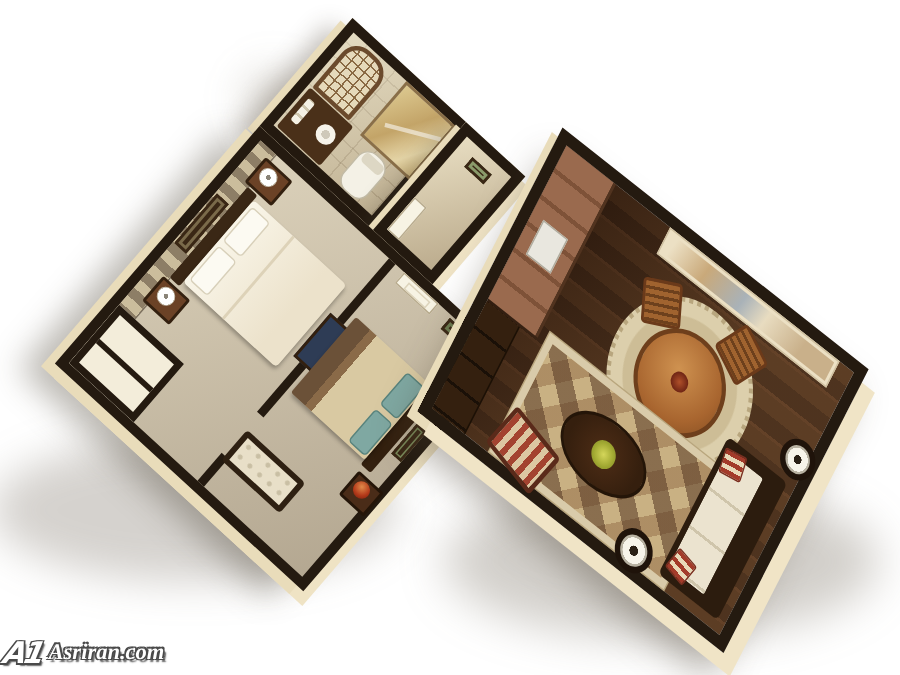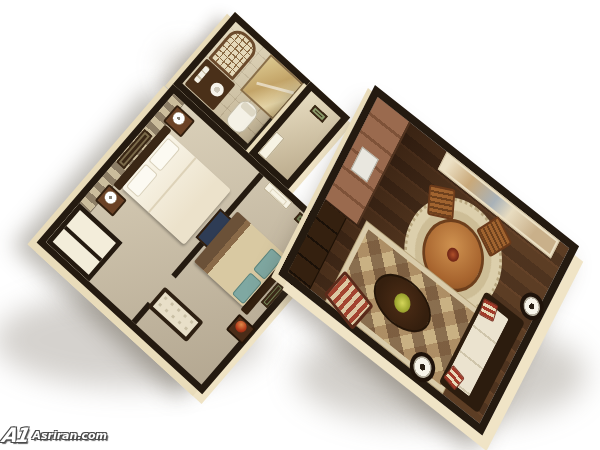--- a/index.html
+++ b/index.html
@@ -148,22 +148,22 @@
   .ctable:after{content:'';position:absolute;left:23px;top:12px;width:18px;height:18px;border-radius:50%;
     background:radial-gradient(circle,#d4d65a,#a3aa33 55%,#7a8422);}
   .ottoman{position:absolute;left:46px;top:166px;width:38px;height:28px;border:3px solid #5a2a1a;border-radius:3px;
     transform:rotate(14deg);background:repeating-linear-gradient(90deg,#a34330 0 4px,#dcc7a2 4px 8px);}
 
   
   .watermark{position:absolute;left:3px;bottom:3px;display:flex;align-items:center;gap:4px;
     color:#fff;font-style:italic;font-weight:bold;}
   .wm-logo{font-size:20px;letter-spacing:-2px;transform:skewX(-12deg);
     text-shadow:-1px -1px 0 #4a4a4a,1px -1px 0 #4a4a4a,-1px 1px 0 #4a4a4a,1px 1px 0 #4a4a4a,2px 2px 1px #666;}
-  .wm-text{font-size:11px;
-    text-shadow:-1px -1px 0 #4a4a4a,1px -1px 0 #4a4a4a,-1px 1px 0 #4a4a4a,1px 1px 0 #4a4a4a,2px 2px 1px #666;}
+  .wm-text{font-size:15px;
+    text-shadow:-1px -1px 0 #4a4a4a,1px -1px 0 #4a4a4a,-1px 1px 0 #4a4a4a,1px 1px 0 #4a4a4a,2px 2px 1px #666;font-family:Liberation Serif, serif;}
 </style>
 </head>
 <body>
 
 <div class="canvas">
 
   <div class="gshadow s1"></div>
   <div class="gshadow s2"></div>
   <div class="gshadow s3"></div>
 

